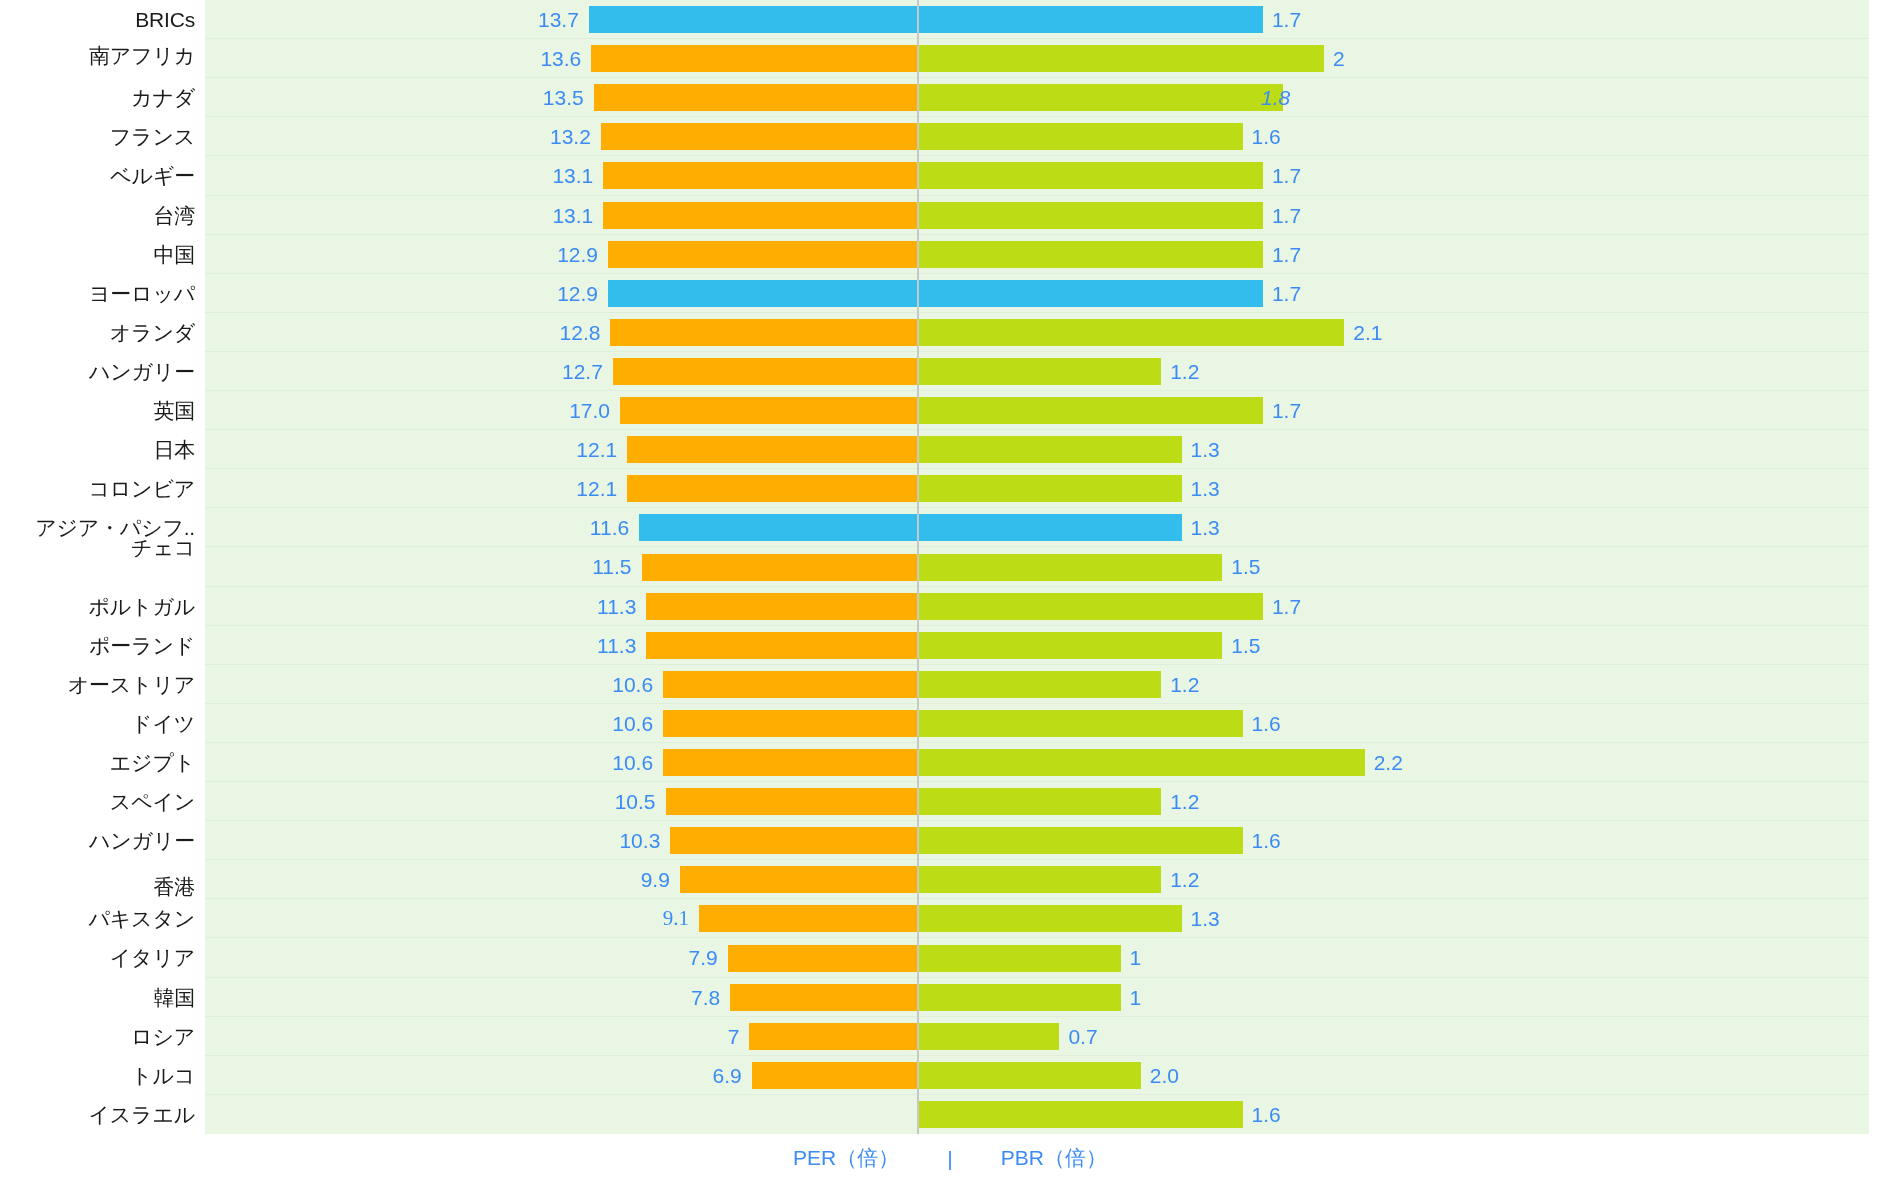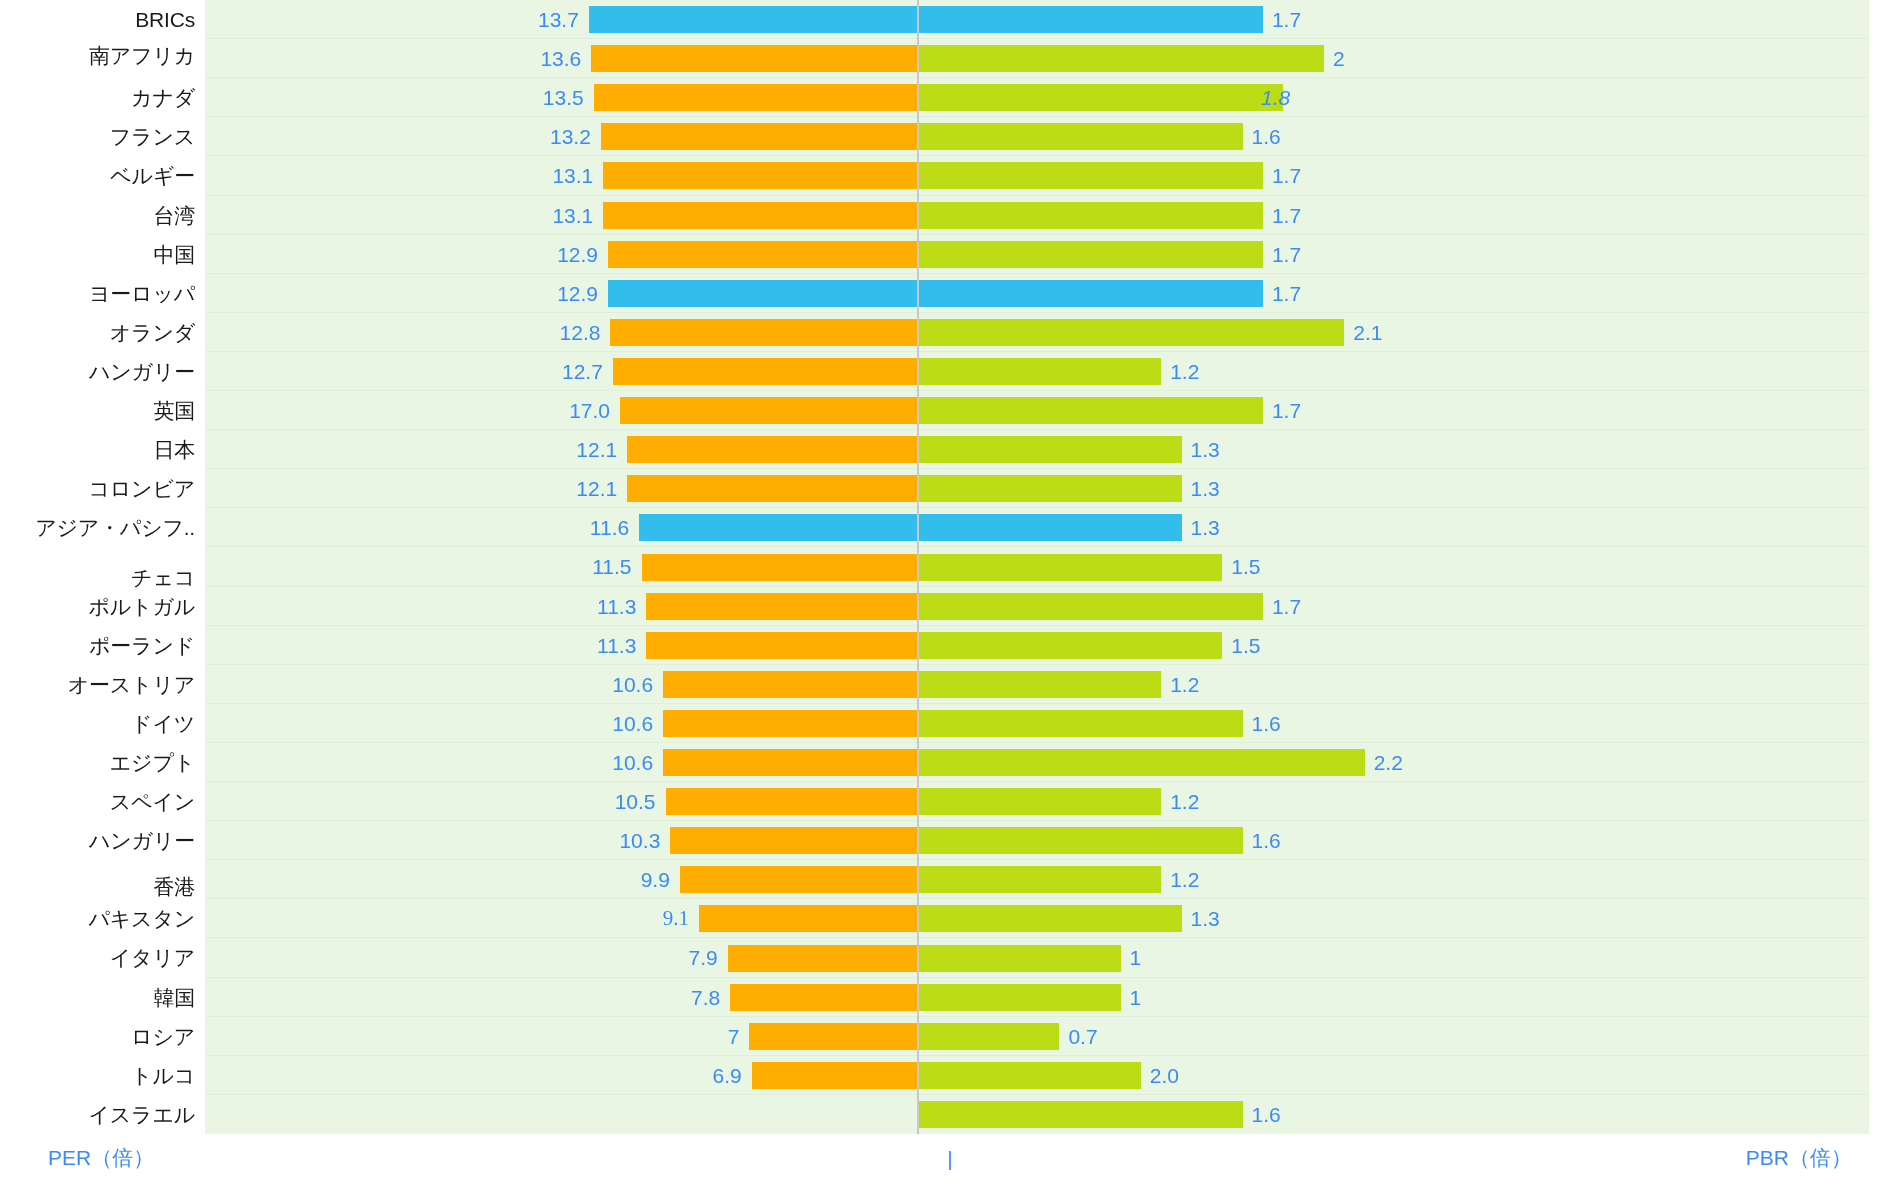--- a/index.html
+++ b/index.html
@@ -107,21 +107,21 @@
 
   
   .legend {
     position: absolute;
     left: 0;
     top: 1134px;
     width: 1900px;
     height: 48px;
     display: flex;
     align-items: center;
-    justify-content: space-between;
+    justify-content: center;
     gap: 0px;
     background: #ffffff;
   }
   .legend-item {
     font-size: 21px;
     color: #3b8bf5;
     white-space: nowrap;
     padding: 0 48px;
   }
   .legend-sep {
@@ -143,21 +143,21 @@
       <div class="cat-label" style="top: 156.414px; height: 39.1034px; line-height: 39.1034px;">ベルギー</div>
       <div class="cat-label" style="top: 195.517px; height: 39.1034px; line-height: 39.1034px;">台湾</div>
       <div class="cat-label" style="top: 234.621px; height: 39.1034px; line-height: 39.1034px;">中国</div>
       <div class="cat-label" style="top: 273.724px; height: 39.1034px; line-height: 39.1034px;">ヨーロッパ</div>
       <div class="cat-label" style="top: 312.828px; height: 39.1034px; line-height: 39.1034px;">オランダ</div>
       <div class="cat-label" style="top: 351.931px; height: 39.1034px; line-height: 39.1034px;">ハンガリー</div>
       <div class="cat-label" style="top: 391.034px; height: 39.1034px; line-height: 39.1034px;">英国</div>
       <div class="cat-label" style="top: 430.138px; height: 39.1034px; line-height: 39.1034px;">日本</div>
       <div class="cat-label" style="top: 469.241px; height: 39.1034px; line-height: 39.1034px;">コロンビア</div>
       <div class="cat-label" style="top: 508.345px; height: 39.1034px; line-height: 39.1034px;">アジア・パシフ..</div>
-      <div class="cat-label" style="top: 558px; height: 39.1034px; line-height: 39.1034px; margin-left: 26px;">チェコ</div>
+      <div class="cat-label" style="top: 528px; height: 39.1034px; line-height: 39.1034px; margin-left: 26px;">チェコ</div>
       <div class="cat-label" style="top: 586.552px; height: 39.1034px; line-height: 39.1034px;">ポルトガル</div>
       <div class="cat-label" style="top: 625.655px; height: 39.1034px; line-height: 39.1034px;">ポーランド</div>
       <div class="cat-label" style="top: 664.759px; height: 39.1034px; line-height: 39.1034px;">オーストリア</div>
       <div class="cat-label" style="top: 703.862px; height: 39.1034px; line-height: 39.1034px;">ドイツ</div>
       <div class="cat-label" style="top: 742.966px; height: 39.1034px; line-height: 39.1034px;">エジプト</div>
       <div class="cat-label" style="top: 782.069px; height: 39.1034px; line-height: 39.1034px;">スペイン</div>
       <div class="cat-label" style="top: 821.172px; height: 39.1034px; line-height: 39.1034px;">ハンガリー</div>
       <div class="cat-label" style="top: 867px; height: 39.1034px; line-height: 39.1034px;">香港</div>
       <div class="cat-label" style="top: 899.379px; height: 39.1034px; line-height: 39.1034px;">パキスタン</div>
       <div class="cat-label" style="top: 938.483px; height: 39.1034px; line-height: 39.1034px;">イタリア</div>

